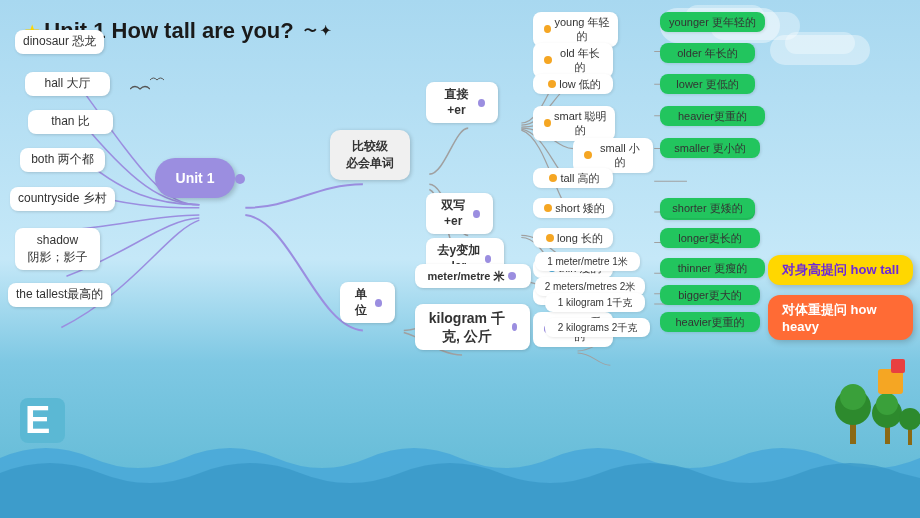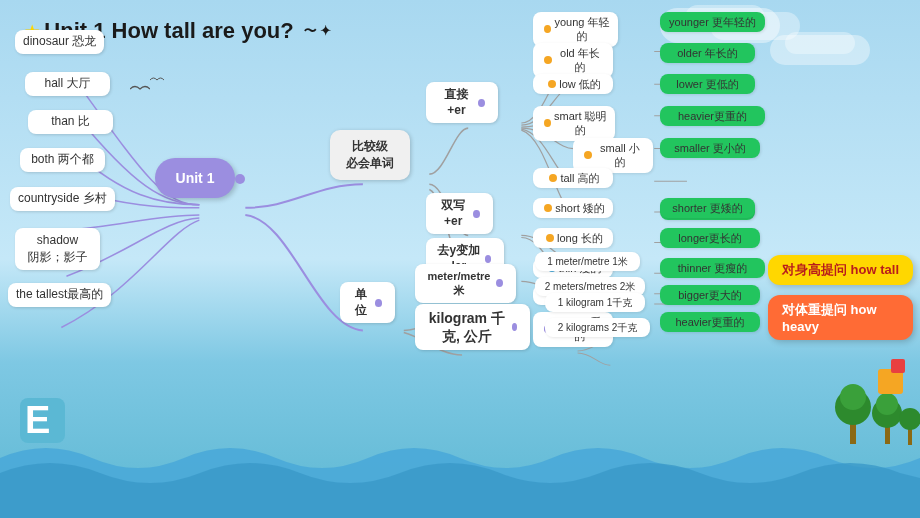--- a/index.html
+++ b/index.html
@@ -183,21 +183,21 @@
     }
 
     
     .info-box-howtall {
       position: absolute;
       background: #ffd700;
       border-radius: 12px;
       padding: 6px 14px;
       font-size: 13px;
       font-weight: bold;
-      color: #b91c1c;
+      color: #6d28d9;
       box-shadow: 2px 2px 6px rgba(0,0,0,0.2);
     }
     .info-box-howheavy {
       position: absolute;
       background: #ff6b35;
       border-radius: 12px;
       padding: 6px 14px;
       font-size: 13px;
       font-weight: bold;
       color: white;
@@ -435,21 +435,21 @@
   </div>
   <div class="node node-result" style="left:660px;top:312px;width:100px;">
     <span>heavier更重的</span>
   </div>
 
   <div class="node node-category" style="left:340px;top:282px;width:55px;">
     <span>单位</span>
     <span class="node-dot"></span>
   </div>
 
-  <div class="node node-category" style="left:415px;top:264px;width:101px;font-size:11px;">
+  <div class="node node-category" style="left:415px;top:264px;width:116px;font-size:11px;">
     <span>meter/metre 米</span>
     <span class="node-dot"></span>
   </div>
 
   <div class="node node-sub" style="left:535px;top:252px;width:105px;font-size:10px;">
     <span>1 meter/metre 1米</span>
   </div>
   <div class="node node-sub" style="left:535px;top:277px;width:110px;font-size:10px;">
     <span>2 meters/metres 2米</span>
   </div>

